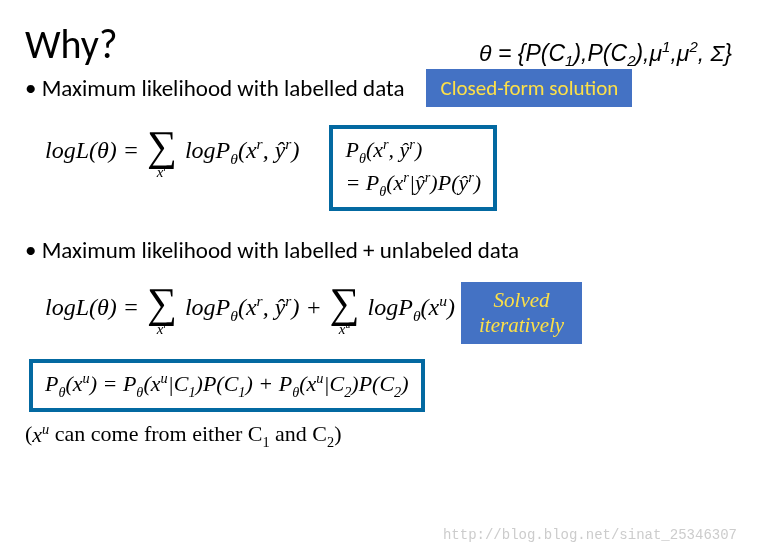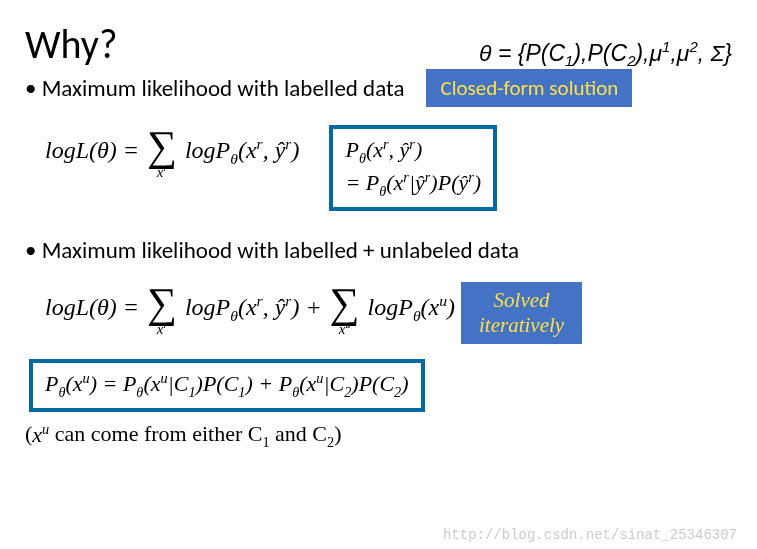--- a/index.html
+++ b/index.html
@@ -165,13 +165,13 @@
 <div style="margin-left:4px;">
   <span class="box-blue">
     <span>P</span><sub>θ</sub>(<span>x</span><sup>u</sup>) = <span>P</span><sub>θ</sub>(<span>x</span><sup>u</sup>|<span>C</span><sub>1</sub>)<span>P</span>(<span>C</span><sub>1</sub>) + <span>P</span><sub>θ</sub>(<span>x</span><sup>u</sup>|<span>C</span><sub>2</sub>)<span>P</span>(<span>C</span><sub>2</sub>)
   </span>
 </div>
 
 <div class="footnote">
   (<span style="font-style:italic">x<sup>u</sup></span> can come from either C<sub>1</sub> and C<sub>2</sub>)
 </div>
 
-<div class="watermark">http://blog.csdn.net/sinat_25346307</div>
+<div class="watermark">http://blog.blog.net/sinat_25346307</div>
 
 </body></html>

